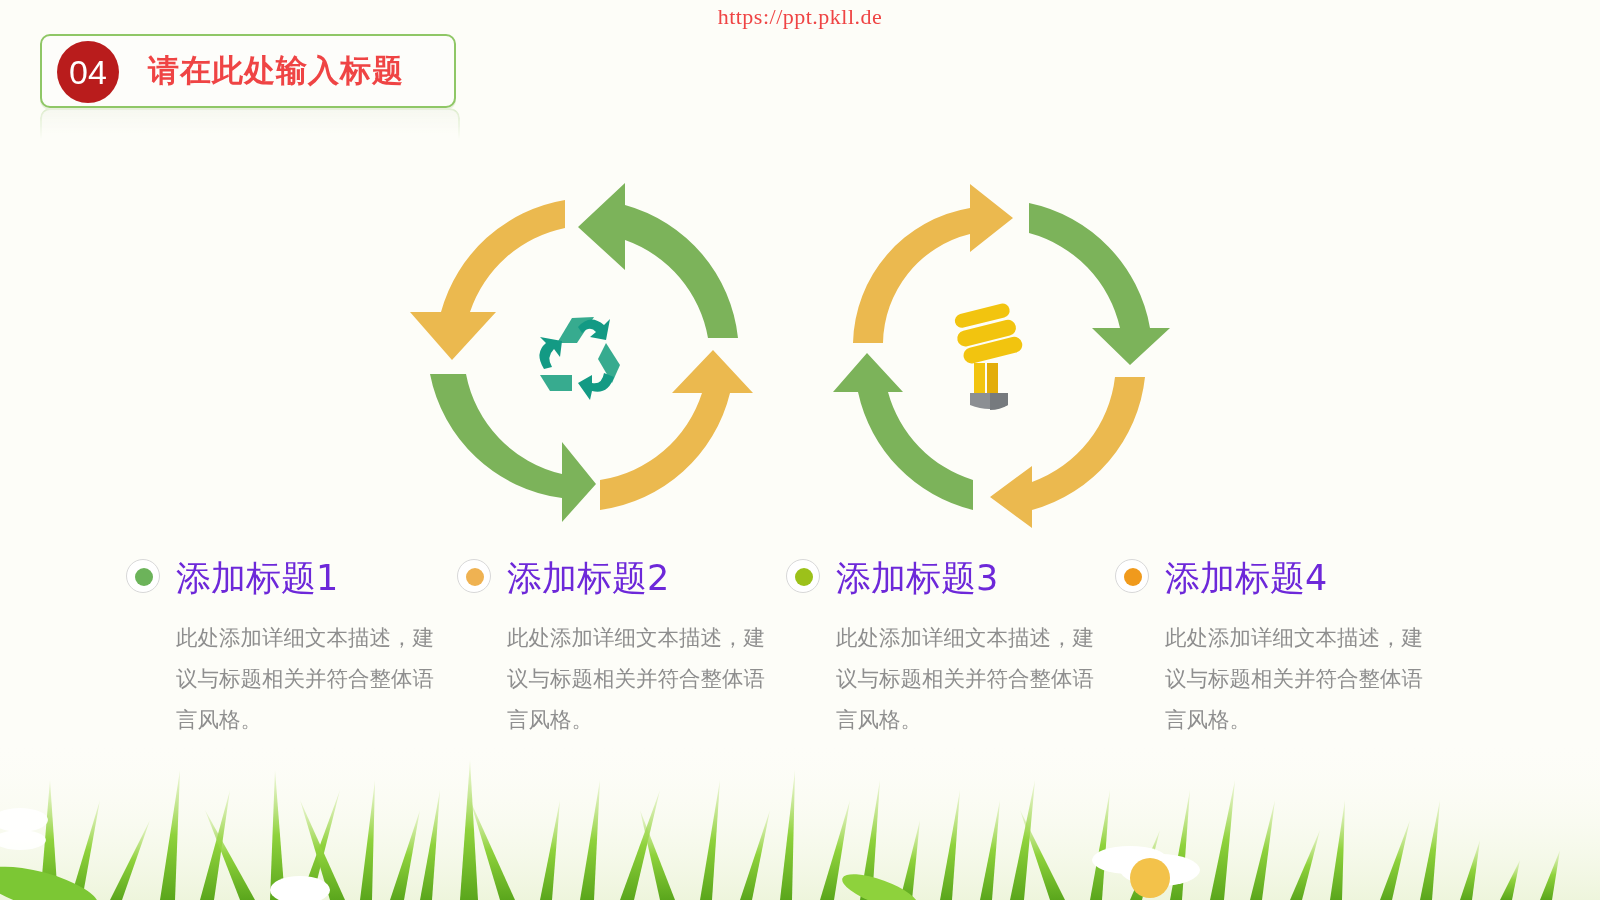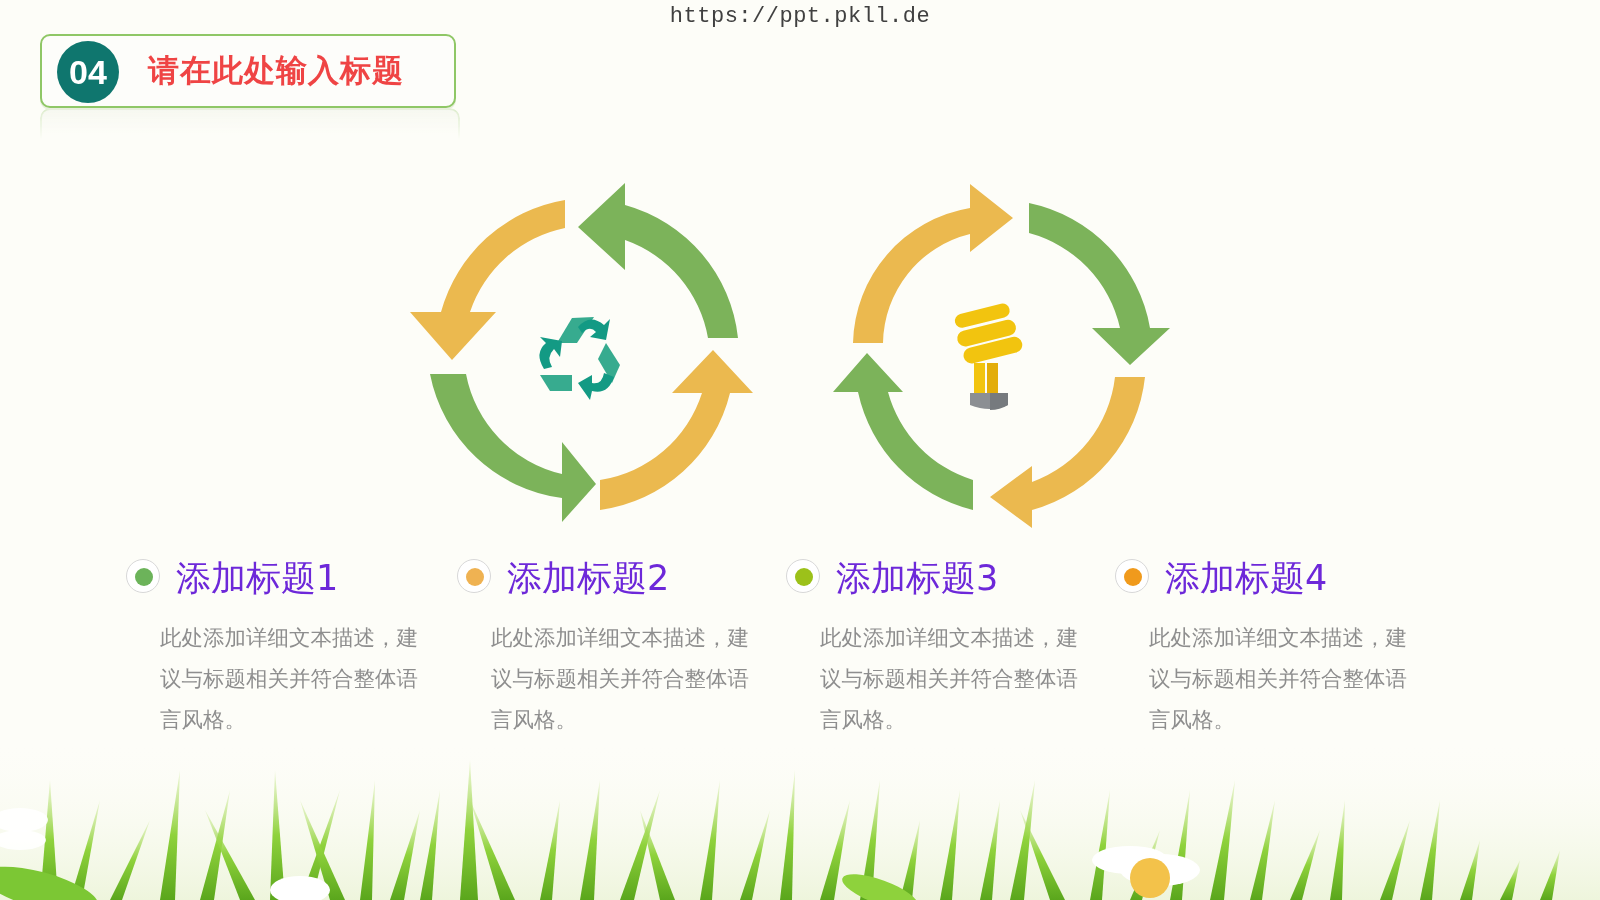--- a/index.html
+++ b/index.html
@@ -3,61 +3,61 @@
 <meta charset="utf-8">
 <style>
   html, body { margin:0; padding:0; }
   body {
     width:1600px; height:900px; overflow:hidden; position:relative;
     background:#fdfdf8;
     font-family:"DejaVu Sans", "Liberation Sans", sans-serif;
   }
   .watermark {
     position:absolute; left:0; width:1600px; top:4px; text-align:center;
-    font-family:Liberation Mono, monospace;
-    font-size:22px; color:#404040; letter-spacing:0.5px;
+    font-family:Liberation Serif, serif;
+    font-size:22px; color:#ef4444; letter-spacing:0.5px;
   }
   .title-box {
     position:absolute; left:40px; top:34px; width:412px; height:70px;
     border:2px solid #8fc766; border-radius:10px; background:#fdfdfa;
     box-shadow:0 2px 0 #e8efdc;
   }
   .title-reflect {
     position:absolute; left:40px; top:108px; width:416px; height:30px;
     border-left:2px solid rgba(143,199,102,0.25);
     border-right:2px solid rgba(143,199,102,0.25);
     border-top:2px solid rgba(143,199,102,0.25);
     border-radius:10px 10px 0 0;
     background:linear-gradient(#f5f7ef, rgba(253,253,248,0));
     -webkit-mask-image:linear-gradient(#000, transparent);
   }
   .title-num {
     position:absolute; left:15px; top:5px; width:62px; height:62px; border-radius:50%;
-    background:#0f766e; color:#fff; font-weight:bold; font-size:34px;
+    background:#b91c1c; color:#fff; font-weight:normal; font-size:34px;
     display:flex; align-items:center; justify-content:center;
     font-family:"Liberation Sans", sans-serif;
   }
   .title-text {
     position:absolute; left:106px; top:14px; font-size:31px; font-weight:bold;
     color:#ef4444; letter-spacing:1px;
   }
   svg.cycle { position:absolute; }
   .item { position:absolute; top:555px; width:320px; }
   .item .dot-ring {
     position:absolute; left:0; top:4px; width:34px; height:34px; border-radius:50%;
     border:1px solid #d8d8d8; background:#fff; box-sizing:border-box;
   }
   .item .dot {
     position:absolute; left:8px; top:8px; width:18px; height:18px; border-radius:50%;
   }
   .item .head {
     position:absolute; left:50px; top:0; font-size:35px; color:#6d28d9; white-space:nowrap;
   }
   .item .desc {
-    position:absolute; left:34px; top:62px; width:270px; font-size:21.5px; line-height:41px;
+    position:absolute; left:50px; top:62px; width:270px; font-size:21.5px; line-height:41px;
     color:#8e8e8e;
   }
   .grass { position:absolute; left:0; top:740px; }
 </style>
 </head>
 <body>
 
 <div class="watermark">https://ppt.pkll.de</div>
 
 <div class="title-reflect"></div>

